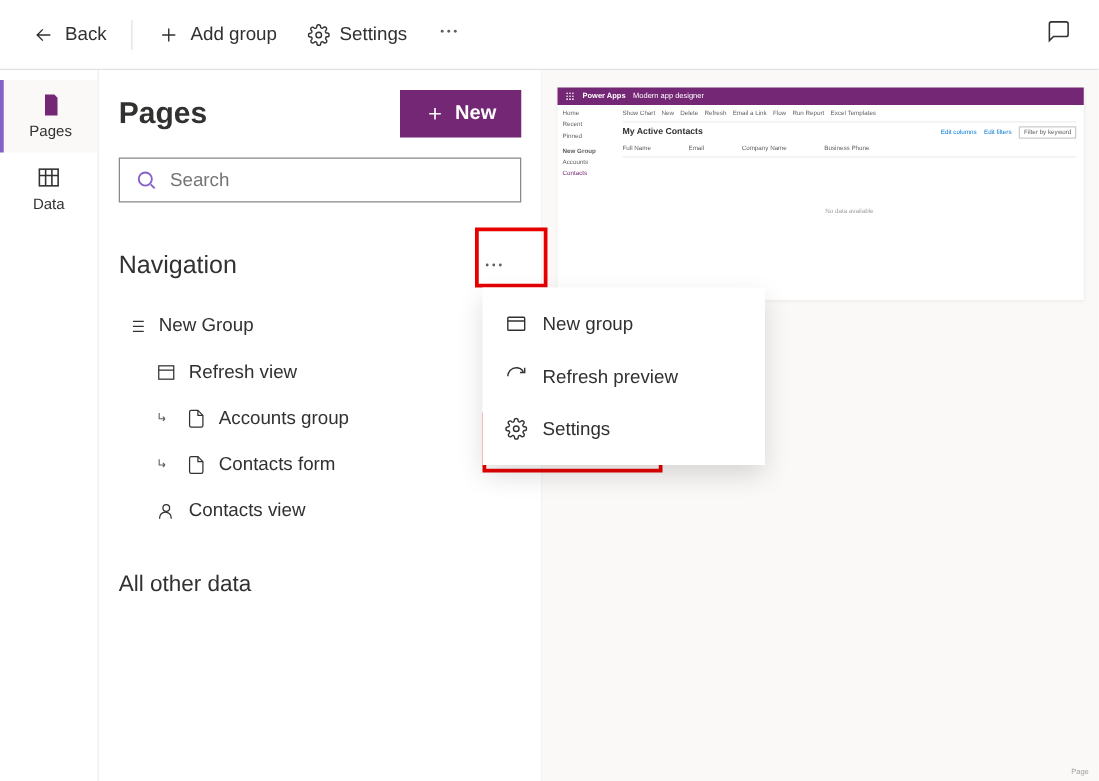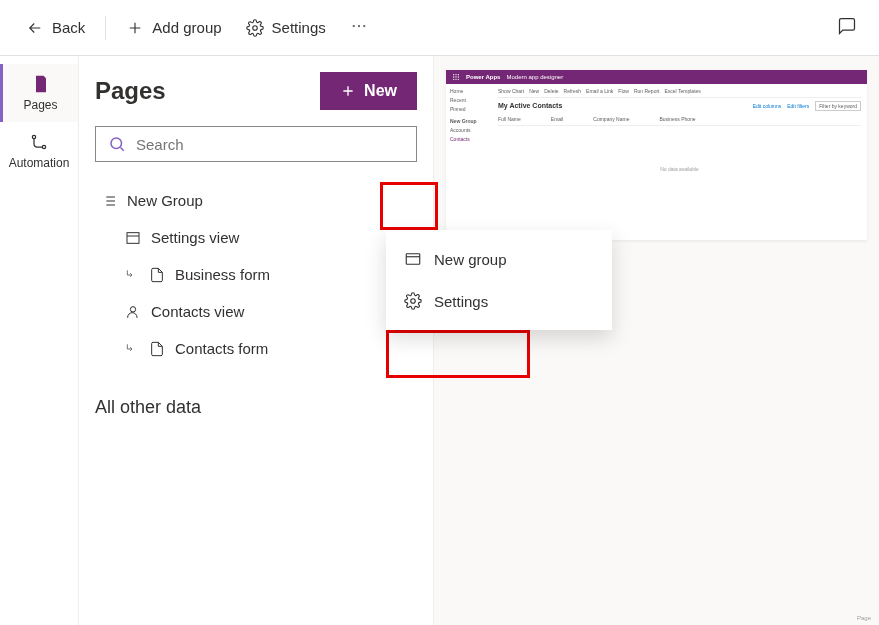--- a/index.html
+++ b/index.html
@@ -105,25 +105,24 @@
 
   <div class="rail">
     <div class="rail-item active">
       <svg viewBox="0 0 24 24" fill="#742774">
           <path d="M6 2h9l3 3v17H6z"></path>
         </svg>
       <span>Pages</span>
     </div>
     <div class="rail-item">
       <svg viewBox="0 0 24 24" fill="none" stroke="#323130" stroke-width="1.5">
-          <circle cx="6" cy="6" r="2"></circle>
-          <circle cx="18" cy="18" r="2"></circle>
-          <path d="M6 8v6a4 4 0 004 4h6"></path>
-        </svg>
-      <span>Automation</span>
+          <rect x="3" y="4" width="18" height="16"></rect>
+          <path d="M3 10h18M9 4v16M15 4v16"></path>
+        </svg>
+      <span>Data</span>
     </div>
   </div>
 
   <div class="panel">
     <div class="panel-hdr">
       <div class="panel-title">Pages</div>
       <button class="new-btn">
         <svg width="16" height="16" viewBox="0 0 24 24" fill="none" stroke="#fff" stroke-width="2">
             <path d="M12 5v14M5 12h14"></path>
           </svg>
@@ -132,61 +131,71 @@
     </div>
 
     <div class="search">
       <svg width="18" height="18" viewBox="0 0 24 24" fill="none" stroke="#8661c5" stroke-width="2">
           <circle cx="11" cy="11" r="7"></circle>
           <path d="M21 21l-4.3-4.3"></path>
         </svg>
       <input placeholder="Search" style="">
     </div>
 
+    <div class="section-hdr">
+      <div class="section-title">Navigation</div>
+      <div class="more-trigger">
+        <svg width="18" height="18" viewBox="0 0 24 24" fill="#605e5c">
+            <circle cx="5" cy="12" r="1.5"></circle>
+            <circle cx="12" cy="12" r="1.5"></circle>
+            <circle cx="19" cy="12" r="1.5"></circle>
+          </svg>
+      </div>
+    </div>
 
     <div class="nav-item group">
       <svg width="16" height="16" viewBox="0 0 24 24" fill="none" stroke="#323130" stroke-width="1.5">
           <path d="M8 6h13M8 12h13M8 18h13M3 6h.01M3 12h.01M3 18h.01"></path>
         </svg>
       <span>New Group</span>
     </div>
 
     <div class="nav-item nav-child">
       <svg width="16" height="16" viewBox="0 0 24 24" fill="none" stroke="#323130" stroke-width="1.5">
           <rect x="3" y="4" width="18" height="16"></rect>
           <path d="M3 9h18"></path>
         </svg>
-      <span>Settings view</span>
+      <span>Refresh view</span>
     </div>
     <div class="nav-item nav-child2">
       <svg width="14" height="14" viewBox="0 0 24 24" fill="none" stroke="#605e5c" stroke-width="1.5">
           <path d="M4 4v8h8M12 12l-3-3M12 12l-3 3"></path>
         </svg>
       <svg width="16" height="16" viewBox="0 0 24 24" fill="none" stroke="#323130" stroke-width="1.5">
           <path d="M14 2H6a2 2 0 00-2 2v16a2 2 0 002 2h12a2 2 0 002-2V8z"></path>
           <path d="M14 2v6h6"></path>
         </svg>
-      <span>Business form</span>
-    </div>
-    <div class="nav-item nav-child">
-      <svg width="16" height="16" viewBox="0 0 24 24" fill="none" stroke="#323130" stroke-width="1.5">
-          <circle cx="12" cy="8" r="4"></circle>
-          <path d="M4 21v-1a7 7 0 0114 0v1"></path>
-        </svg>
-      <span>Contacts view</span>
+      <span>Accounts group</span>
     </div>
     <div class="nav-item nav-child2">
       <svg width="14" height="14" viewBox="0 0 24 24" fill="none" stroke="#605e5c" stroke-width="1.5">
           <path d="M4 4v8h8M12 12l-3-3M12 12l-3 3"></path>
         </svg>
       <svg width="16" height="16" viewBox="0 0 24 24" fill="none" stroke="#323130" stroke-width="1.5">
           <path d="M14 2H6a2 2 0 00-2 2v16a2 2 0 002 2h12a2 2 0 002-2V8z"></path>
           <path d="M14 2v6h6"></path>
         </svg>
       <span>Contacts form</span>
+    </div>
+    <div class="nav-item nav-child">
+      <svg width="16" height="16" viewBox="0 0 24 24" fill="none" stroke="#323130" stroke-width="1.5">
+          <circle cx="12" cy="8" r="4"></circle>
+          <path d="M4 21v-1a7 7 0 0114 0v1"></path>
+        </svg>
+      <span>Contacts view</span>
     </div>
 
     <div class="section-title-2">All other data</div>
   </div>
 
   <div class="preview">
     <div class="prev-card">
       <div class="prev-top">
         <svg width="8" height="8" viewBox="0 0 24 24" fill="#fff">
             <circle cx="5" cy="5" r="2"></circle>
@@ -246,20 +255,26 @@
 <div class="ctx">
   <div class="ctx-item">
     <svg width="18" height="18" viewBox="0 0 24 24" fill="none" stroke="#323130" stroke-width="1.5">
         <rect x="3" y="5" width="18" height="14" rx="1"></rect>
         <path d="M3 9h18"></path>
       </svg>
     <span>New group</span>
   </div>
   <div class="ctx-item">
     <svg width="18" height="18" viewBox="0 0 24 24" fill="none" stroke="#323130" stroke-width="1.5">
+        <path d="M3 12a9 9 0 019-9 9 9 0 017.5 4M21 3v5h-5"></path>
+      </svg>
+    <span>Refresh preview</span>
+  </div>
+  <div class="ctx-item">
+    <svg width="18" height="18" viewBox="0 0 24 24" fill="none" stroke="#323130" stroke-width="1.5">
         <circle cx="12" cy="12" r="3"></circle>
         <path d="M19.4 15a1.7 1.7 0 00.3 1.8l.1.1a2 2 0 11-2.8 2.8l-.1-.1a1.7 1.7 0 00-1.8-.3 1.7 1.7 0 00-1 1.5V21a2 2 0 11-4 0v-.1a1.7 1.7 0 00-1-1.5 1.7 1.7 0 00-1.8.3l-.1.1a2 2 0 11-2.8-2.8l.1-.1a1.7 1.7 0 00.3-1.8 1.7 1.7 0 00-1.5-1H3a2 2 0 110-4h.1a1.7 1.7 0 001.5-1 1.7 1.7 0 00-.3-1.8l-.1-.1a2 2 0 112.8-2.8l.1.1a1.7 1.7 0 001.8.3 1.7 1.7 0 001-1.5V3a2 2 0 114 0v.1a1.7 1.7 0 001 1.5 1.7 1.7 0 001.8-.3l.1-.1a2 2 0 112.8 2.8l-.1.1a1.7 1.7 0 00-.3 1.8 1.7 1.7 0 001.5 1H21a2 2 0 110 4h-.1a1.7 1.7 0 00-1.5 1z"></path>
       </svg>
     <span>Settings</span>
   </div>
 </div>
 
 <div class="red-box box-trigger"></div>
 <div class="red-box box-settings"></div>
 

